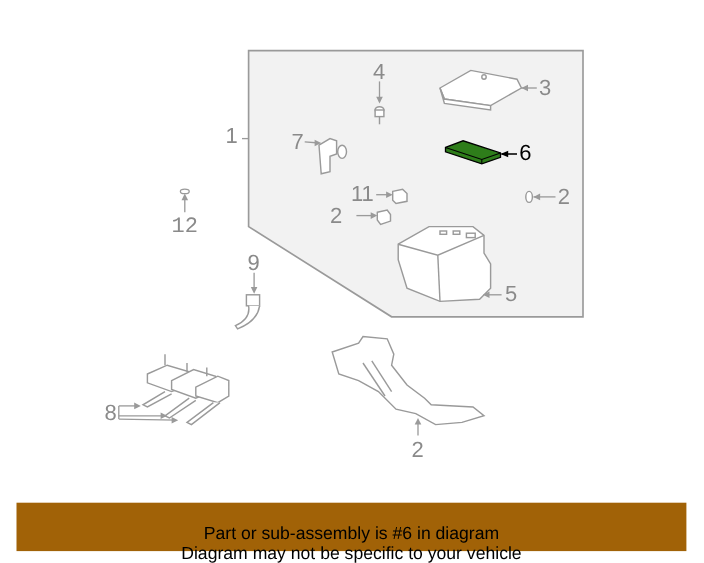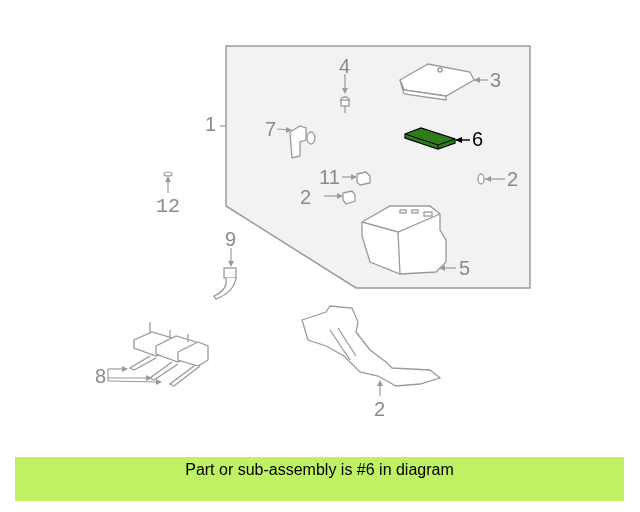--- a/index.html
+++ b/index.html
@@ -2,22 +2,22 @@
 <html><head>
 <meta charset="utf-8">
 <style>
   html, body { margin: 0; padding: 0; background: #ffffff; }
   body { width: 640px; height: 512px; position: relative; overflow: hidden;
          font-family: "Liberation Sans", sans-serif; }
   svg.diagram { position: absolute; left: 0; top: 0; }
   .lbl { position: absolute; font-size: 20px; color: #8a8a8a; line-height: 20px; }
   .lbl.active { color: #000000; }
   .banner { position: absolute; left: 15px; top: 457px; width: 609px; height: 44px;
-            background: #bef264; color: #000; text-align: center;
-            font-size: 16px; line-height: 18px; padding-top: 4px; box-sizing: border-box; }
+            background: #a16207; color: #000; text-align: center;
+            font-size: 16px; line-height: 18px; padding-top: 20px; box-sizing: border-box; }
   .banner div { white-space: nowrap; }
 </style>
 </head>
 <body>
 
 <svg class="diagram" width="640" height="512" viewBox="0 0 640 512">
 
   <polygon points="226,46 530,46 530,288 356,288 226,206" fill="#f2f2f2" stroke="#9a9a9a" stroke-width="1.5"></polygon>
 
   <line x1="220" y1="126" x2="226" y2="126" stroke="#9a9a9a" stroke-width="1.2"></line>
@@ -130,13 +130,14 @@
 <span class="lbl" style="left:265px;top:119px;">7</span>
 <span class="lbl" style="left:95px;top:366px;">8</span>
 <span class="lbl" style="left:225px;top:229px;">9</span>
 <span class="lbl" style="left:300px;top:187px;">2</span>
 <span class="lbl" style="left:319px;top:167px;">11</span>
 <span class="lbl" style="left:156px;top:197px;font-family:Liberation Mono, monospace;">12</span>
 <span class="lbl" style="left:507px;top:169px;">2</span>
 
 <div class="banner">
   <div>Part or sub-assembly is #6 in diagram</div>
+  <div>Diagram may not be specific to your vehicle</div>
 </div>
 
 </body></html>

